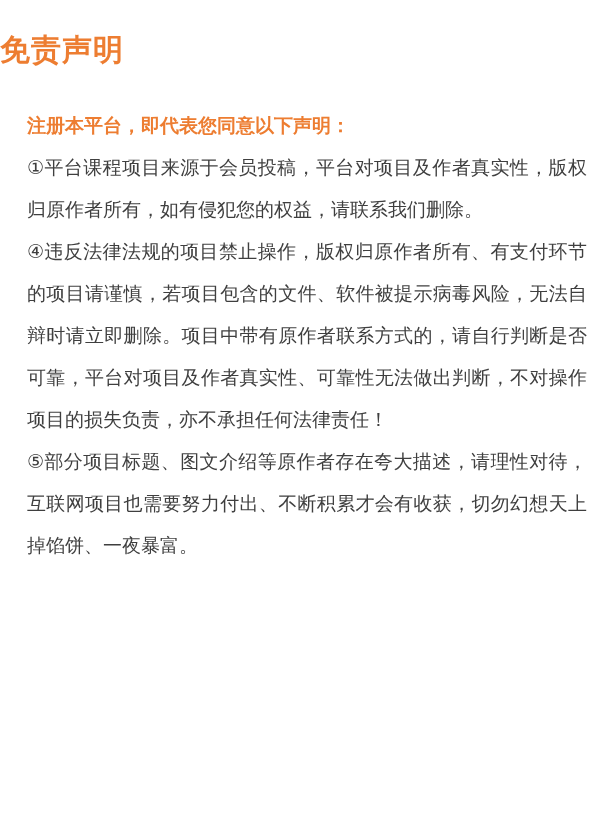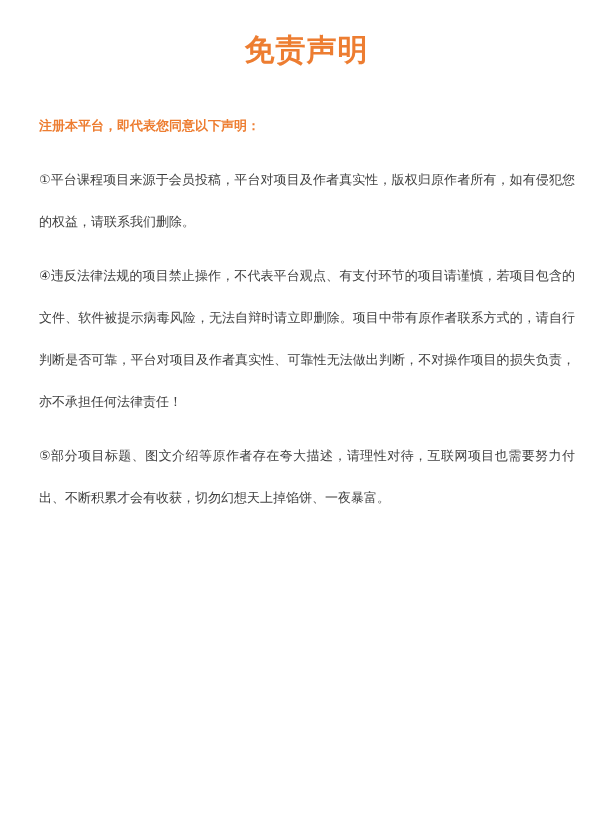--- a/index.html
+++ b/index.html
@@ -11,34 +11,34 @@
     position: relative;
     width: 613px;
     height: 840px;
     background: #ffffff;
     overflow: hidden;
     font-family: "Liberation Sans", "DejaVu Sans", sans-serif;
     -webkit-font-smoothing: antialiased;
   }
   .doc-title {
     margin: 30px 0 0 0;
-    text-align: center;
+    text-align: left;
     font-size: 30px;
     line-height: 40px;
     font-weight: bold;
     letter-spacing: 1px;
     color: #ED7D31;
   }
   .content {
     margin-top: 35px;
     padding: 0 26px 0 27px;
   }
   .content p {
-    margin: 12px;
-    font-size: 13px;
+    margin: 0;
+    font-size: 19px;
     line-height: 42px;
     text-align: justify;
     text-justify: inter-ideograph;
     word-break: break-all;
   }
   .intro {
     color: #ED7D31;
     font-weight: bold;
   }
   .para {
@@ -52,18 +52,18 @@
 <div class="page">
   <h1 class="doc-title">免责声明</h1>
 
   <div class="content">
     <p class="intro">注册本平台，即代表您同意以下声明：</p>
 
     <p class="para">①平台课程项目来源于会员投稿，平台对项目及作者真实性，版权归原作者所有，如有侵犯您的权益，请联系我们删除。</p>
 
 
 
-    <p class="para">④违反法律法规的项目禁止操作，不代表平台观点、有支付环节的项目请谨慎，若项目包含的文件、软件被提示病毒风险，无法自辩时请立即删除。项目中带有原作者联系方式的，请自行判断是否可靠，平台对项目及作者真实性、可靠性无法做出判断，不对操作项目的损失负责，亦不承担任何法律责任！</p>
+    <p class="para">④违反法律法规的项目禁止操作，版权归原作者所有、有支付环节的项目请谨慎，若项目包含的文件、软件被提示病毒风险，无法自辩时请立即删除。项目中带有原作者联系方式的，请自行判断是否可靠，平台对项目及作者真实性、可靠性无法做出判断，不对操作项目的损失负责，亦不承担任何法律责任！</p>
 
     <p class="para">⑤部分项目标题、图文介绍等原作者存在夸大描述，请理性对待，互联网项目也需要努力付出、不断积累才会有收获，切勿幻想天上掉馅饼、一夜暴富。</p>
 
   </div>
 </div>
 
 </body></html>

